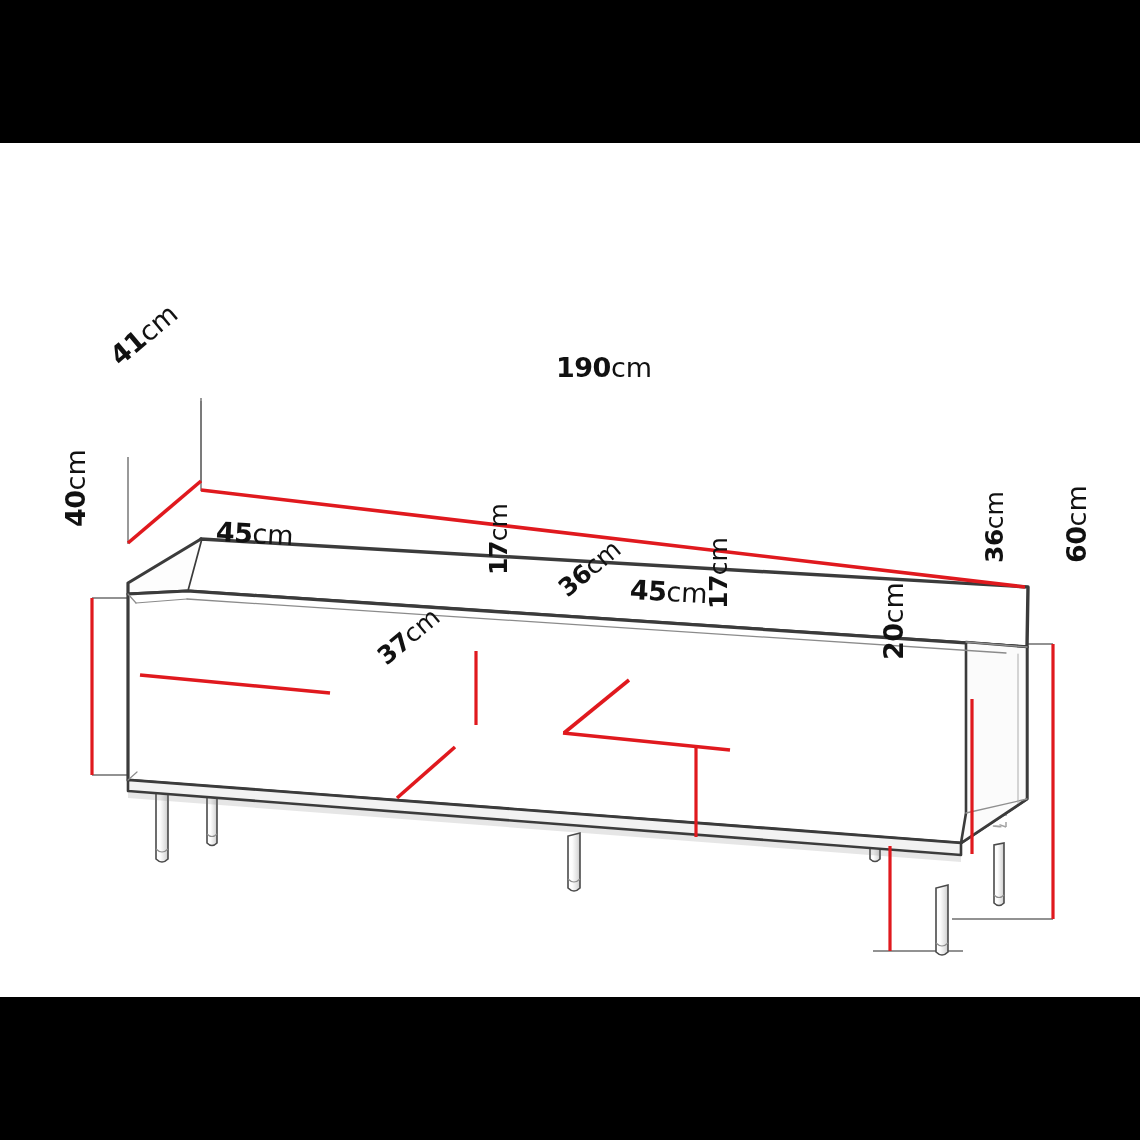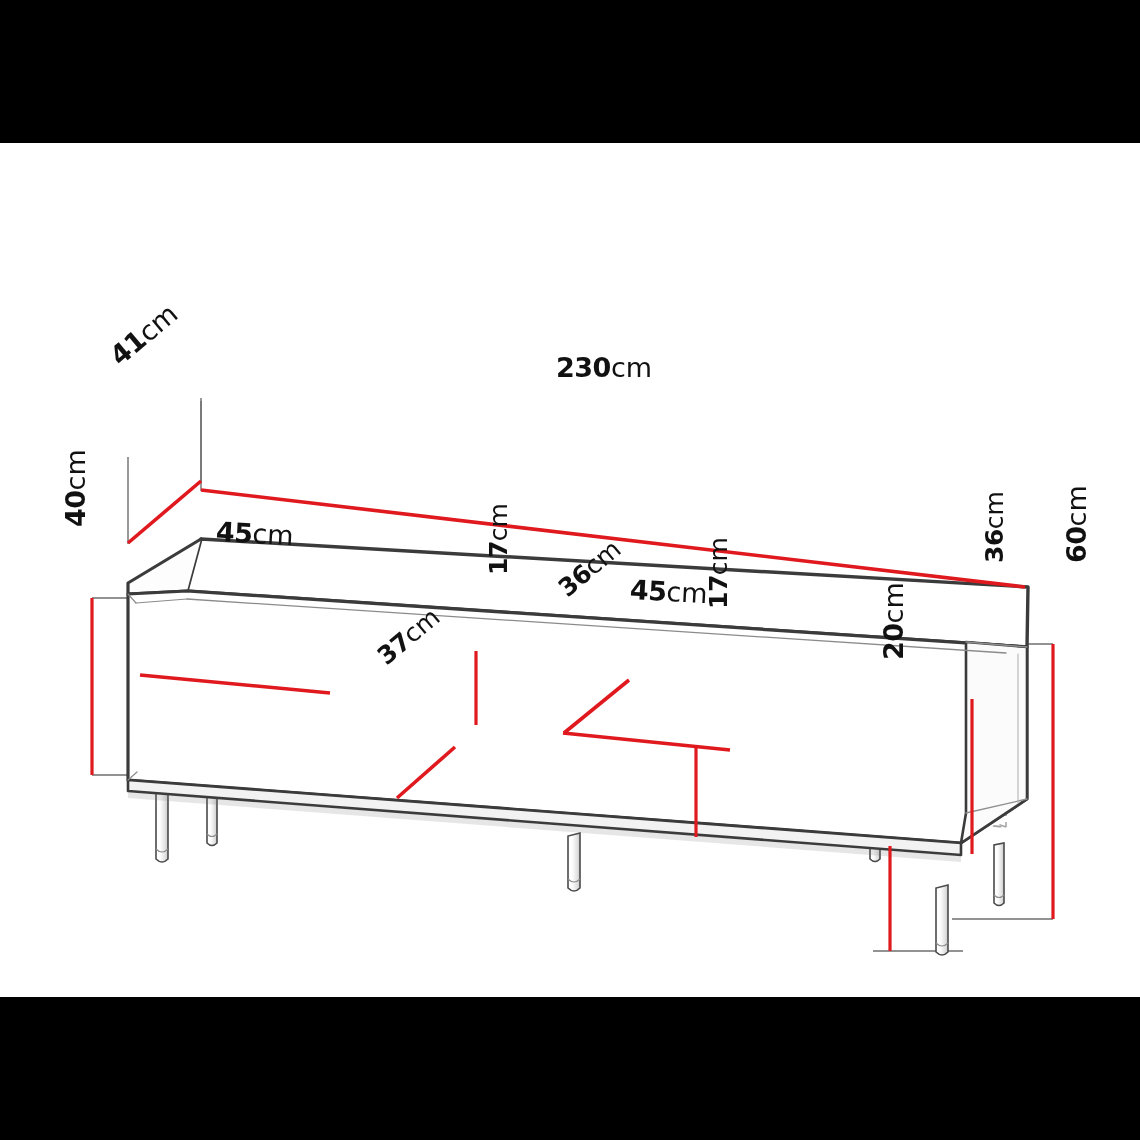--- a/index.html
+++ b/index.html
@@ -218,21 +218,21 @@
 
         <line x1="890" y1="703" x2="890" y2="808" stroke-width="3.2"></line>
       </g>
     </svg>
 
     <div class="lbl" style="left:114px;top:203px;font-size:27px;transform:rotate(-40deg);transform-origin:left center;">
       <span>41</span><span class="u">cm</span>
     </div>
 
     <div class="lbl" style="left:556px;top:211px;font-size:27px;">
-      <span>230</span><span class="u">cm</span>
+      <span>190</span><span class="u">cm</span>
     </div>
 
     <div class="lbl" style="left:62px;top:384px;font-size:27px;transform:rotate(-90deg);transform-origin:left top;">
       <span>40</span><span class="u">cm</span>
     </div>
 
     <div class="lbl" style="left:216px;top:375px;font-size:27px;transform:rotate(3deg);transform-origin:left center;">
       <span>45</span><span class="u">cm</span>
     </div>
 

